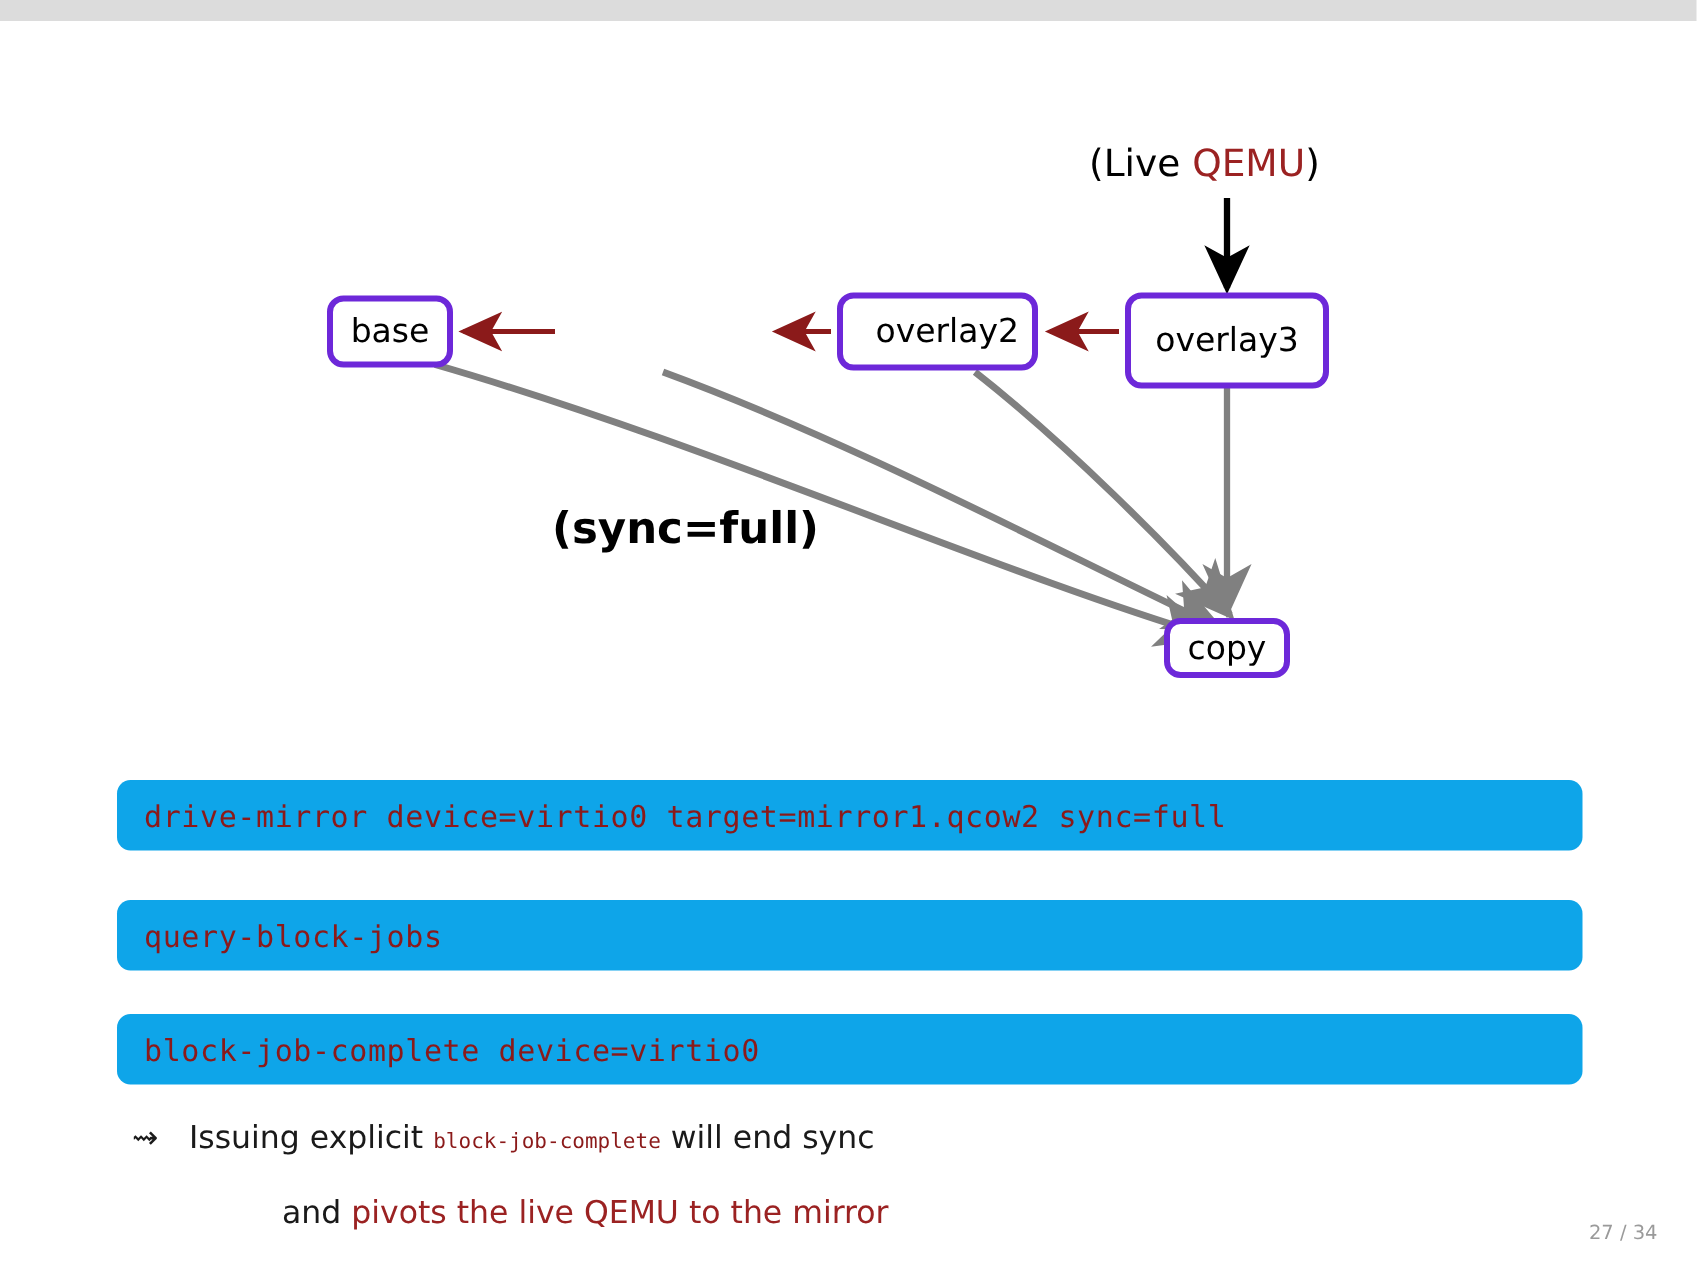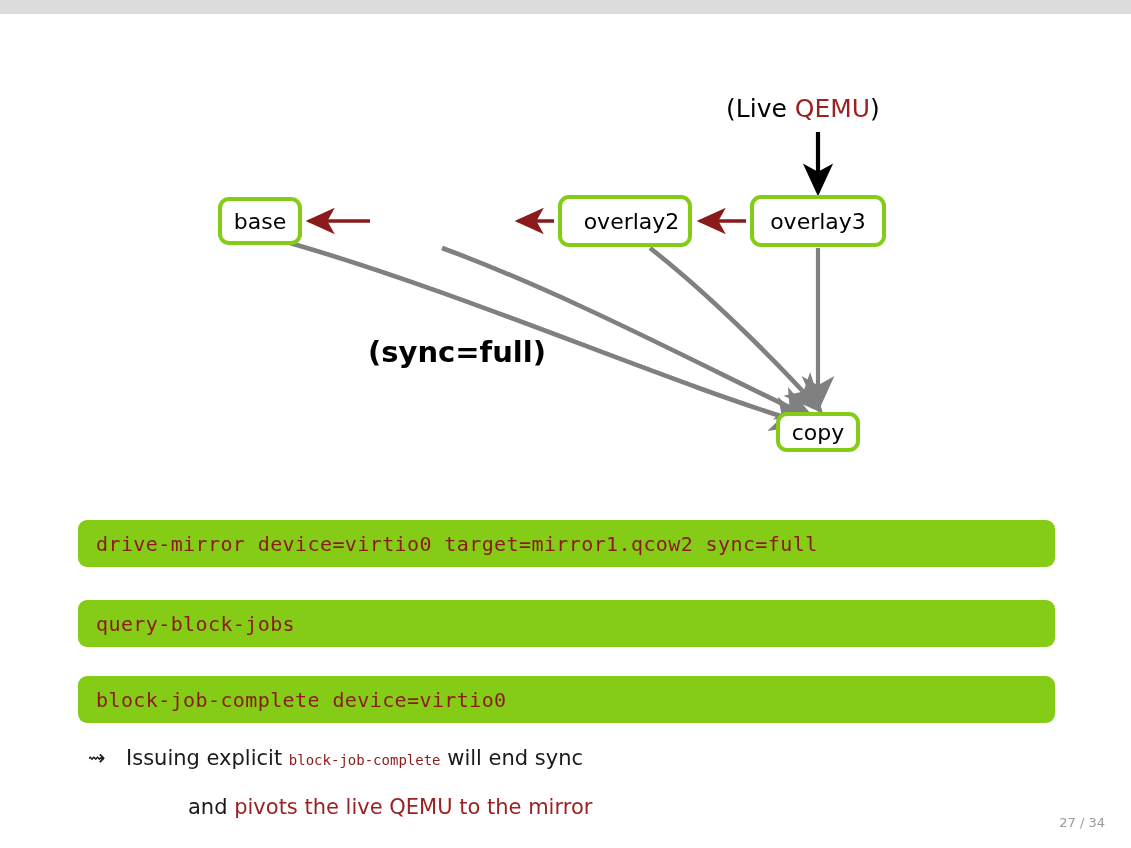--- a/index.html
+++ b/index.html
@@ -54,21 +54,21 @@
     left: 0;
     top: 80px;
     width: 1131px;
     height: 410px;
     text-align: right;
   }
   #diagram svg { display: block; }
 
   .nodebox {
     position: absolute;
-    border: 4px solid #84cc16;
+    border: 4px solid #6d28d9;
     border-radius: 11px;
     background: #ffffff;
     box-sizing: border-box;
     display: flex;
     align-items: center;
     justify-content: center;
     font-family: "DejaVu Sans", sans-serif;
     font-size: 22px;
     color: #000000;
     z-index: 5;
@@ -91,21 +91,21 @@
     white-space: nowrap;
     z-index: 6;
   }
 
   
   .codeblock {
     position: absolute;
     left: 78px;
     width: 977px;
     height: 47px;
-    background: #84cc16;
+    background: #0ea5e9;
     border-radius: 9px;
     display: flex;
     align-items: center;
     box-sizing: border-box;
     padding-left: 18px;
   }
   .codeblock span {
     font-family: "DejaVu Sans Mono", monospace;
     font-size: 20px;
     color: #8b1a1a;
@@ -190,21 +190,21 @@
     </div>
 
     <div class="synclabel" style="left:368px; top:255px;">(sync=full)</div>
 
     <div class="nodebox" style="left:218px; top:117px; width:84px; height:48px;">
       <span>base</span>
     </div>
     <div class="nodebox" style="left:558px; top:115px; width:134px; height:52px;padding-left:13px;">
       <span>overlay2</span>
     </div>
-    <div class="nodebox" style="left:750px; top:115px; width:136px; height:52px;">
+    <div class="nodebox" style="left:750px; top:115px; width:136px; height:64px;">
       <span>overlay3</span>
     </div>
     <div class="nodebox" style="left:776px; top:332px; width:84px; height:40px;">
       <span>copy</span>
     </div>
 
   </div>
 
   <div class="codeblock" style="top:520px;">
     <span>drive-mirror device=virtio0 target=mirror1.qcow2 sync=full</span>

